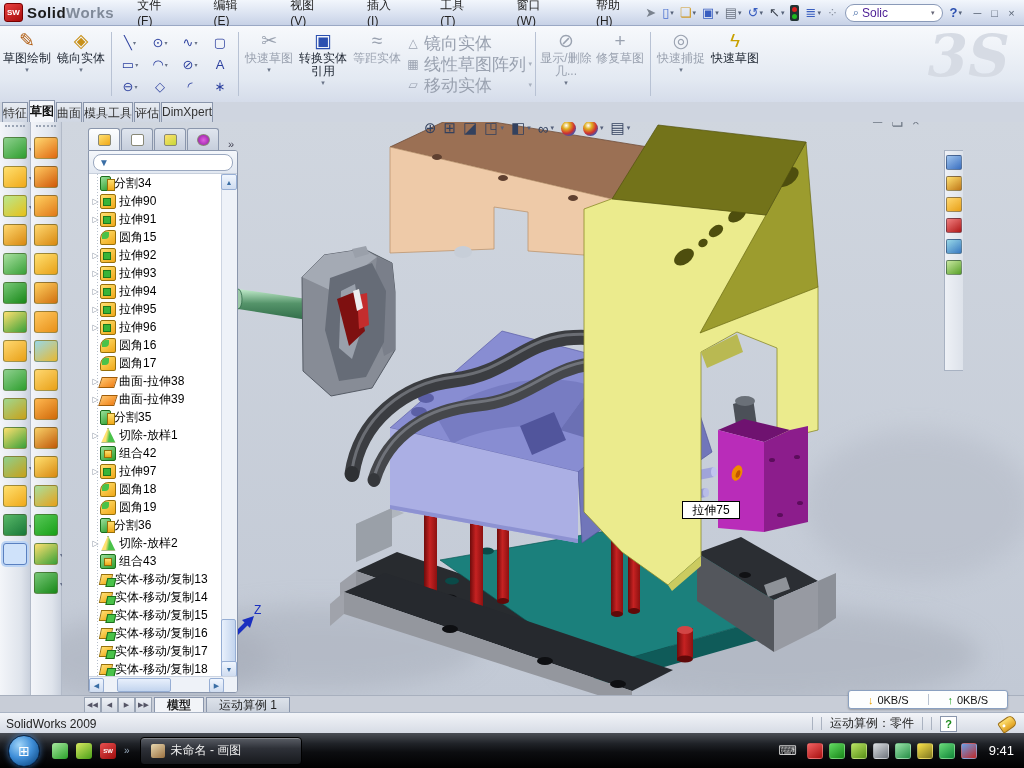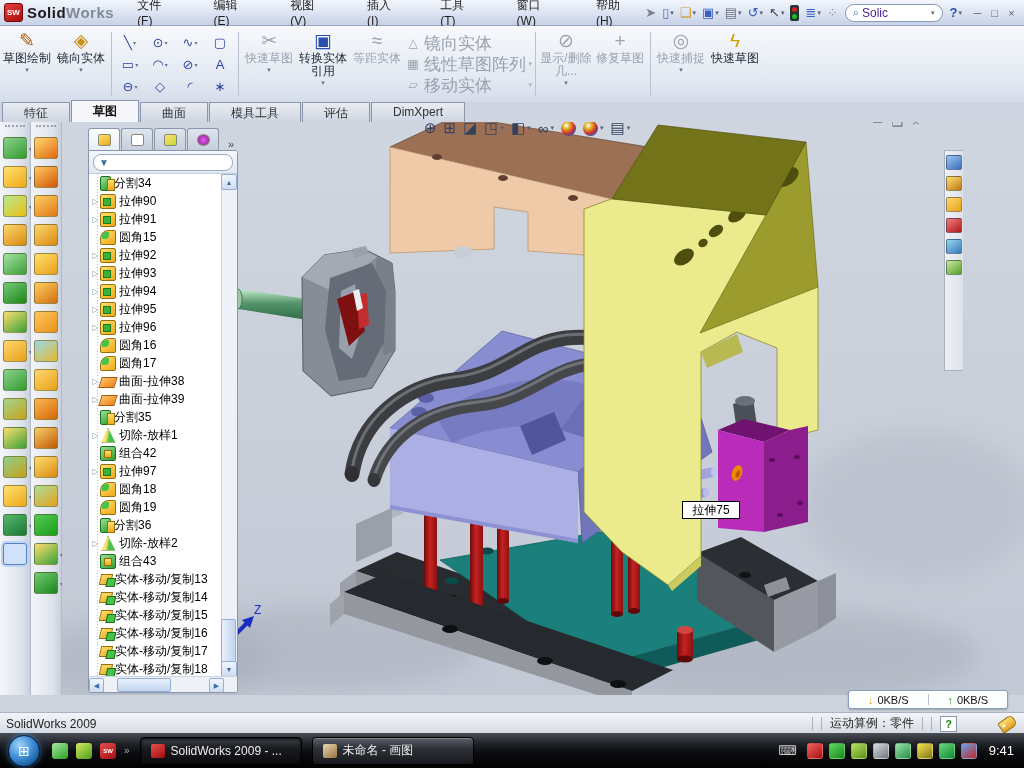--- a/index.html
+++ b/index.html
@@ -49,21 +49,21 @@
   .stack{display:flex;flex-direction:column;justify-content:center;}
   .stackrow{display:flex;align-items:center;height:21px;width:128px;color:#9aa2b0;}
   .stackrow .ic{width:18px;text-align:center;font-size:12px;}
   .stackrow .lbl{margin-left:2px;font-size:17px;}
   .stackrow .dd{margin-left:auto;font-size:7px;color:#a8b0be;}
   #watermark{position:absolute;right:14px;top:22px;font-family:"DejaVu Serif",serif;
     font-style:italic;font-size:58px;color:#d6dbe4;font-weight:bold;}
   
   #cmdtabs{position:absolute;left:0;top:102px;width:1024px;height:20px;background:#cfd5e0;
     display:flex;align-items:flex-end;padding-left:2px;}
-  .ctab{padding:2px 21px;margin-right:1px;border:1px solid #8a96ac;border-bottom:none;
+  .ctab{padding:2px 0;margin-right:1px;border:1px solid #8a96ac;border-bottom:none;
     background:linear-gradient(#e8ecf2,#cfd6e2);color:#333;height:15px;}
   .ctab.active{background:#f4f6fa;font-weight:bold;color:#111;height:17px;}
   
   #main{position:absolute;left:0;top:122px;width:1024px;height:573px;overflow:hidden;}
   .ltoolbar{position:absolute;top:0;width:30px;height:573px;
     background:linear-gradient(90deg,#f3f5f9,#dfe4ec 70%,#c9d0dc);border-right:1px solid #b2bac8;}
   #ltb1{left:0;} #ltb2{left:31px;}
   .grip{height:3px;border-top:2px dotted #9aa4b4;margin:3px 5px 4px 5px;}
   .lt-icon{width:22px;height:20px;margin:7px auto 0 auto;border-radius:3px;position:relative;
     border:1px solid rgba(90,100,60,.55);}
@@ -352,20 +352,21 @@
       <div class="bigbtn dis">
         <div class="ic" style="color: rgb(154, 162, 176);">◎</div>
         <div class="lbl">快速捕捉</div>
         <div class="dd">▾</div>
       </div>
       <div class="bigbtn">
         <div class="ic" style="color: rgb(200, 160, 0);">ϟ</div>
         <div class="lbl">快速草图</div>
       </div>
     </div>
+  <div id="watermark">3S</div>
 
   <div id="cmdtabs">
       <div class="ctab">特征</div>
       <div class="ctab active">草图</div>
       <div class="ctab">曲面</div>
       <div class="ctab">模具工具</div>
       <div class="ctab">评估</div>
       <div class="ctab">DimXpert</div>
     </div>
 
@@ -826,20 +827,29 @@
         </div>
         <div id="htrack">
           <div class="sb-btn" style="left:0;top:1px;width:13px;height:13px;">◀</div>
           <div id="hthumb"></div>
           <div class="sb-btn" style="right:15px;top:1px;width:13px;height:13px;">▶</div>
         </div>
       </div>
     </div>
   </div>
 
+  <div id="doctabs">
+      <div style="width: 84px;"></div>
+      <div class="navbtn">◀◀</div>
+      <div class="navbtn">◀</div>
+      <div class="navbtn">▶</div>
+      <div class="navbtn">▶▶</div>
+      <div class="dtab active">模型</div>
+      <div class="dtab">运动算例 1</div>
+    </div>
 
   <div id="netwidget">
     <div class="half">
         <span class="arr-dn">↓</span>
         <span>0KB/S</span>
       </div>
     <div class="sep"></div>
     <div class="half">
         <span class="arr-up">↑</span>
         <span>0KB/S</span>
@@ -862,24 +872,20 @@
 
   <div id="taskbar">
     <div id="startorb">⊞</div>
     <div id="quicklaunch">
         <div class="ql" style="background: linear-gradient(145deg, rgb(168, 232, 160), rgb(40, 160, 40));"></div>
         <div class="ql" style="background: linear-gradient(145deg, rgb(216, 232, 96), rgb(72, 160, 24));"></div>
         <div class="ql" style="background: linear-gradient(145deg, rgb(232, 80, 80), rgb(160, 12, 12)); display: flex; align-items: center; justify-content: center; color: rgb(255, 255, 255); font-size: 6px; font-weight: bold;">SW</div>
         <span class="qlchev">»</span>
       </div>
     <div id="taskbtns" style="display:flex;">
-        <div class="taskbtn active">
-          <span class="tbicon" style="background: linear-gradient(145deg, rgb(232, 80, 80), rgb(160, 12, 12));"></span>
-          <span>SolidWorks 2009 - ...</span>
-        </div>
         <div class="taskbtn">
           <span class="tbicon" style="background: linear-gradient(145deg, rgb(232, 216, 176), rgb(154, 112, 64));"></span>
           <span>未命名 - 画图</span>
         </div>
       </div>
     <div id="tray">
         <span id="kbicon">⌨</span>
         <div class="trayicon" style="background: linear-gradient(145deg, rgb(240, 96, 96), rgb(168, 16, 16));"></div>
         <div class="trayicon" style="background: linear-gradient(145deg, rgb(96, 216, 96), rgb(24, 136, 24));"></div>
         <div class="trayicon" style="background: linear-gradient(145deg, rgb(184, 224, 96), rgb(88, 144, 24));"></div>

